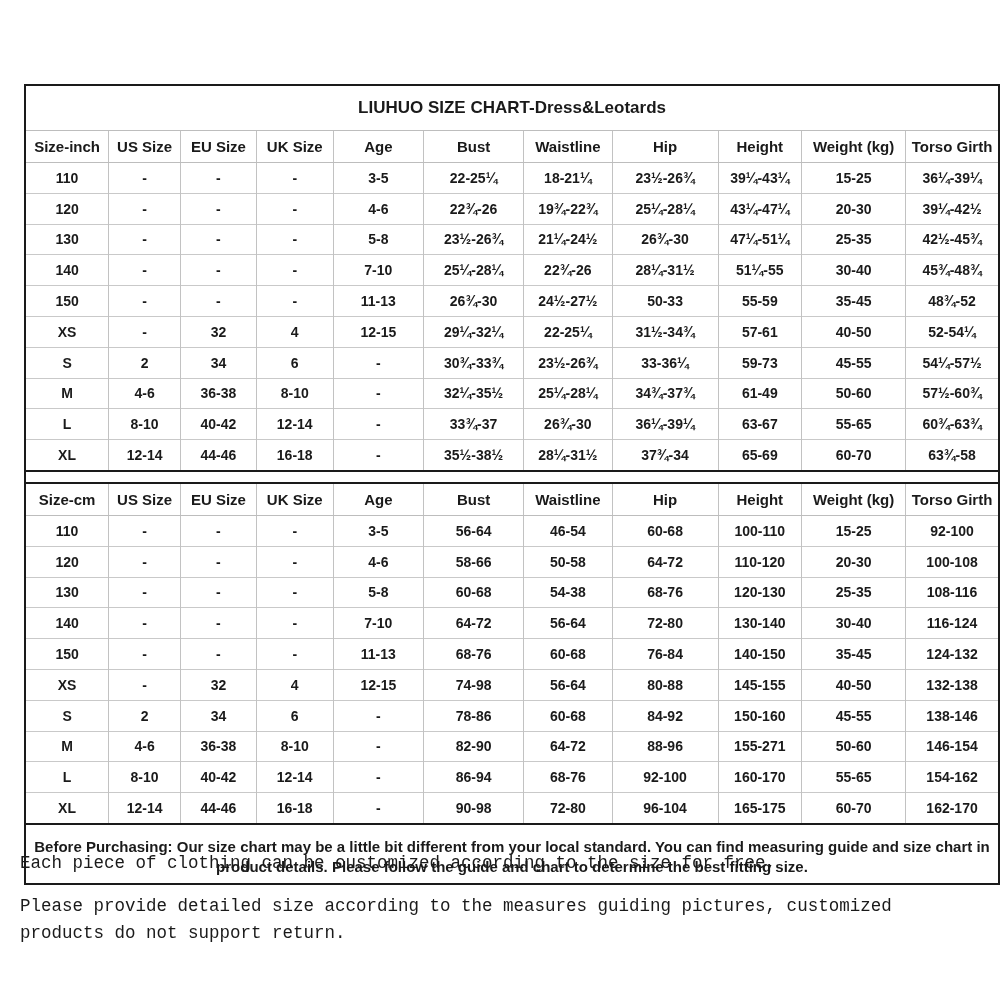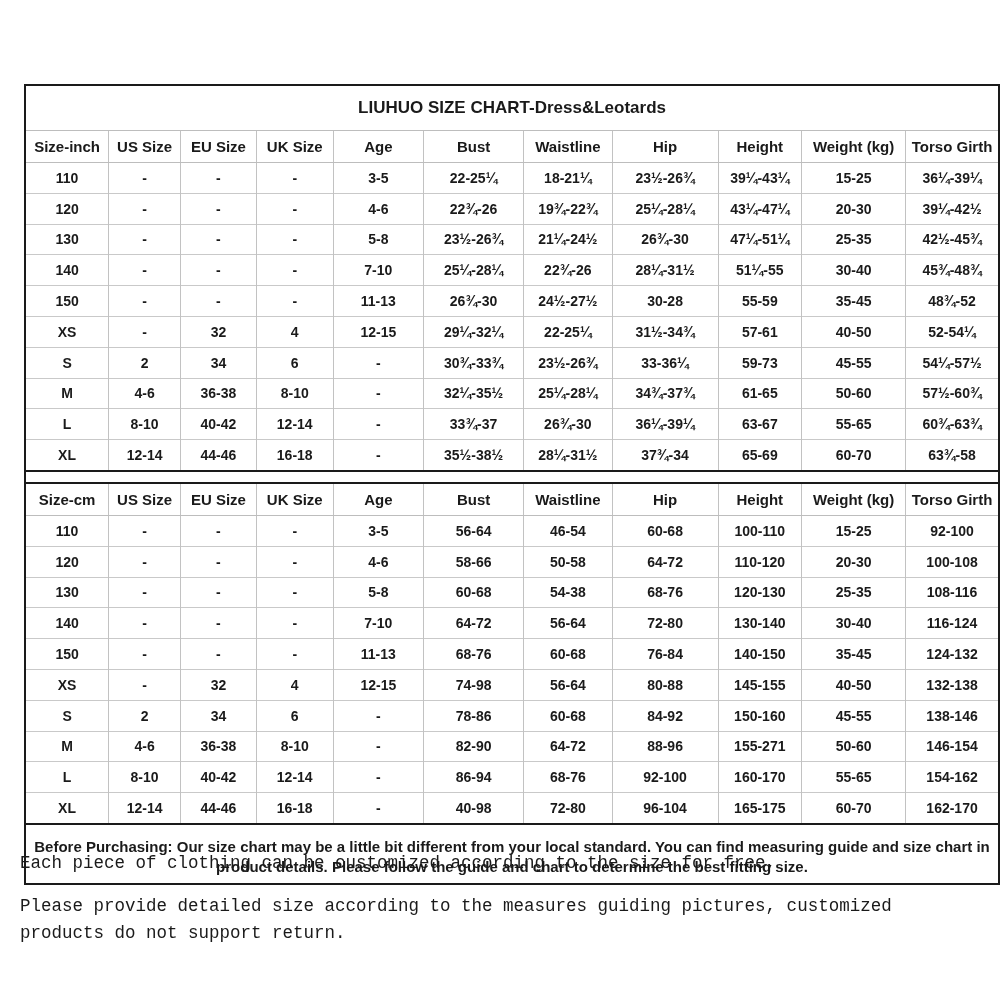--- a/index.html
+++ b/index.html
@@ -107,21 +107,21 @@
           <td>45¾-48¾</td>
         </tr>
         <tr>
           <td>150</td>
           <td>-</td>
           <td>-</td>
           <td>-</td>
           <td>11-13</td>
           <td>26¾-30</td>
           <td>24½-27½</td>
-          <td>30-28</td>
+          <td>50-33</td>
           <td>55-59</td>
           <td>35-45</td>
           <td>48¾-52</td>
         </tr>
         <tr>
           <td>XS</td>
           <td>-</td>
           <td>32</td>
           <td>4</td>
           <td>12-15</td>
@@ -147,21 +147,21 @@
         </tr>
         <tr>
           <td>M</td>
           <td>4-6</td>
           <td>36-38</td>
           <td>8-10</td>
           <td>-</td>
           <td>32¼-35½</td>
           <td>25¼-28¼</td>
           <td>34¾-37¾</td>
-          <td>61-65</td>
+          <td>61-49</td>
           <td>50-60</td>
           <td>57½-60¾</td>
         </tr>
         <tr>
           <td>L</td>
           <td>8-10</td>
           <td>40-42</td>
           <td>12-14</td>
           <td>-</td>
           <td>33¾-37</td>
@@ -335,21 +335,21 @@
           <td>160-170</td>
           <td>55-65</td>
           <td>154-162</td>
         </tr>
         <tr>
           <td>XL</td>
           <td>12-14</td>
           <td>44-46</td>
           <td>16-18</td>
           <td>-</td>
-          <td>40-98</td>
+          <td>90-98</td>
           <td>72-80</td>
           <td>96-104</td>
           <td>165-175</td>
           <td>60-70</td>
           <td>162-170</td>
         </tr>
       </tbody>
   </table>
 
   <div class="note">Before Purchasing: Our size chart may be a little bit different from your local standard. You can find measuring guide and size chart in product details. Please follow the guide and chart to determine the best fitting size.</div>

